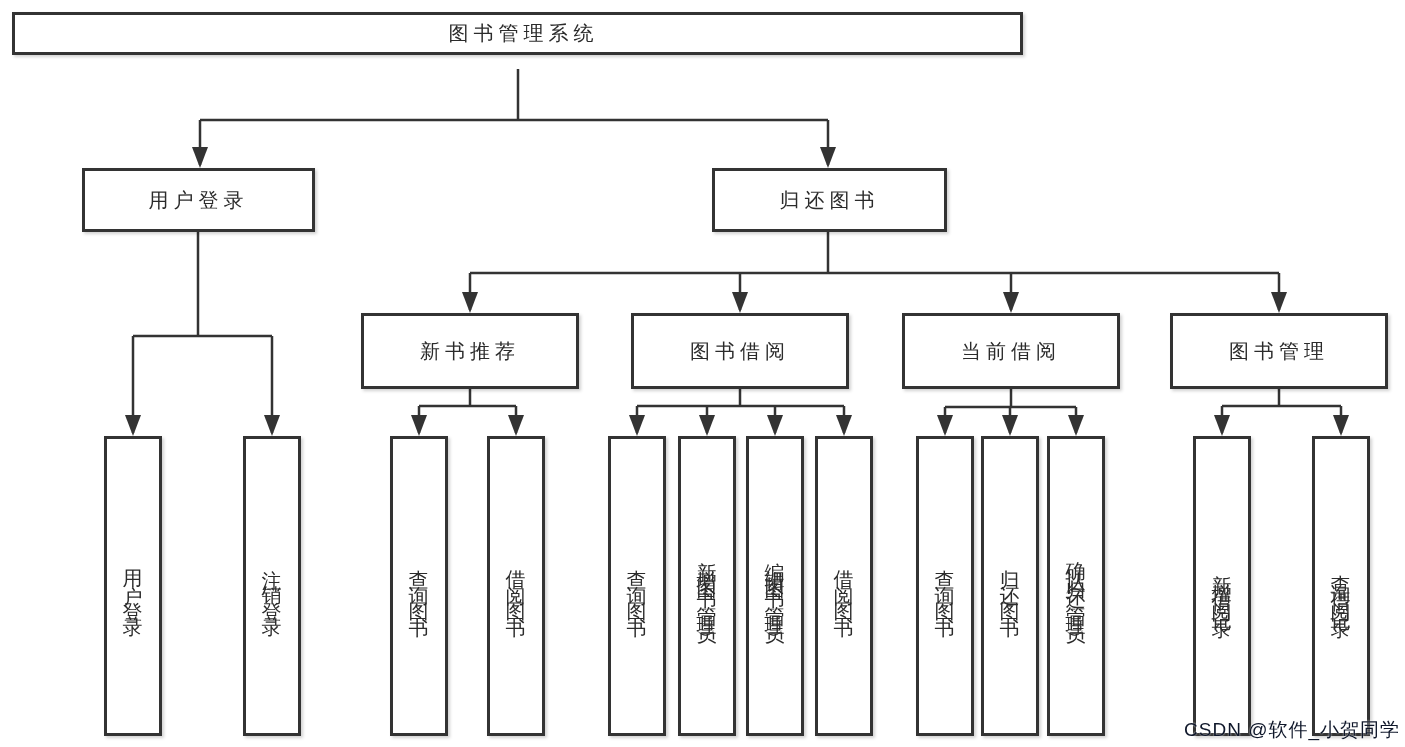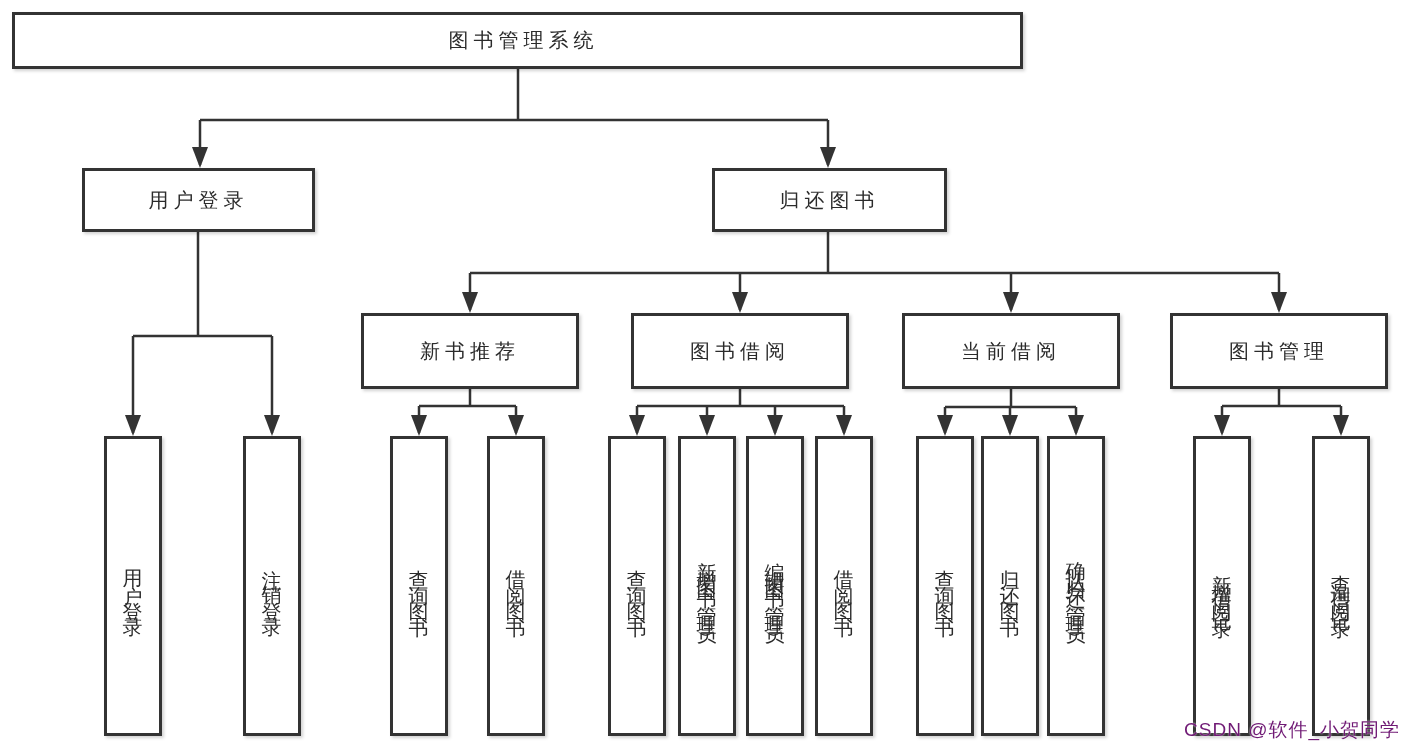--- a/index.html
+++ b/index.html
@@ -38,42 +38,42 @@
     font-size: 20px;
     letter-spacing: 16px;
     line-height: 1;
     color: #2b2b2b;
     white-space: nowrap;
   }
   .vnode.tight span {
     letter-spacing: 9px;
   }
   
-  .n-root   { left: 12px;  top: 12px;  width: 1011px; height: 57px; padding-left: 12px; }
+  .n-root   { left: 12px;  top: 12px;  width: 1011px; height: 43px; padding-left: 12px; }
   .n-login  { left: 82px;  top: 168px; width: 233px;  height: 64px; }
   .n-mgmt   { left: 712px; top: 168px; width: 235px;  height: 64px; }
   .n-l3     { top: 313px; width: 218px; height: 76px; }
   .n-l3-a   { left: 361px; }
   .n-l3-b   { left: 631px; }
   .n-l3-c   { left: 902px; }
   .n-l3-d   { left: 1170px; }
   .leaf     { top: 436px; width: 58px; height: 300px; }
   .lf-a1 { left: 104px; }  .lf-a2 { left: 243px; }
   .lf-b1 { left: 390px; }  .lf-b2 { left: 487px; }
   .lf-c1 { left: 608px; }  .lf-c2 { left: 678px; }
   .lf-c3 { left: 746px; }  .lf-c4 { left: 815px; }
   .lf-d1 { left: 916px; }  .lf-d2 { left: 981px; }  .lf-d3 { left: 1047px; }
   .lf-e1 { left: 1193px; } .lf-e2 { left: 1312px; }
   #watermark {
     position: absolute;
     right: 5px;
     bottom: 4px;
     font-size: 19px;
     letter-spacing: 1px;
-    color: #701a75;
+    color: #0f172a;
     white-space: nowrap;
     text-shadow: 0 0 2px #ffffff;
     text-align: center;
   }
 </style>
 </head>
 <body>
 
 <div id="canvas">
 

